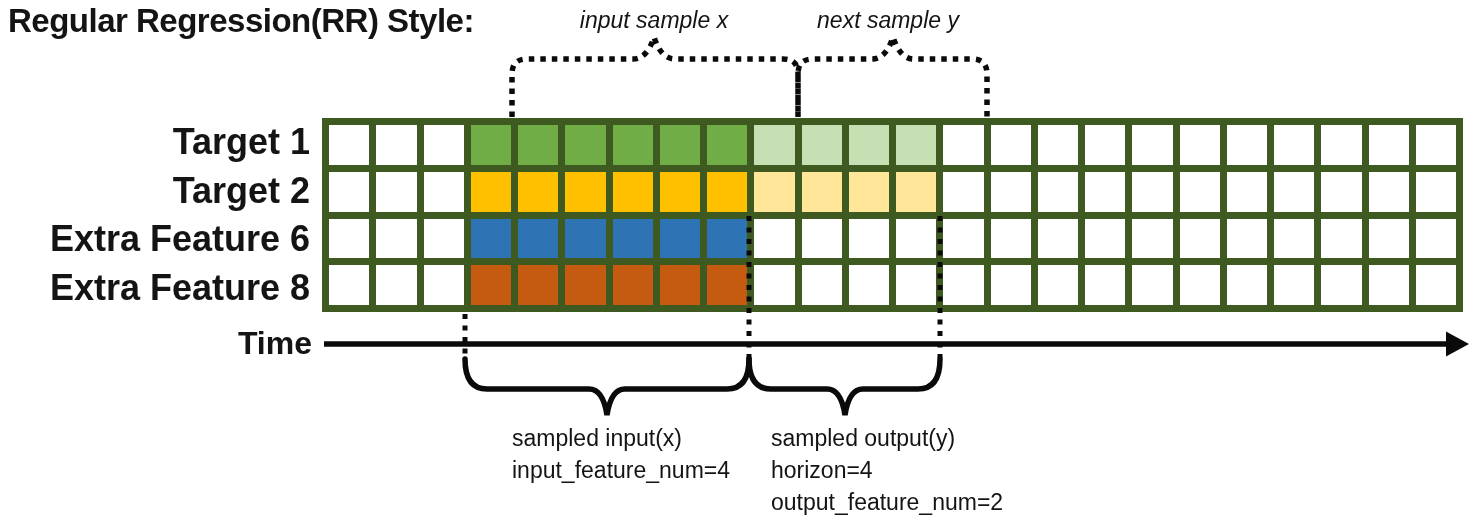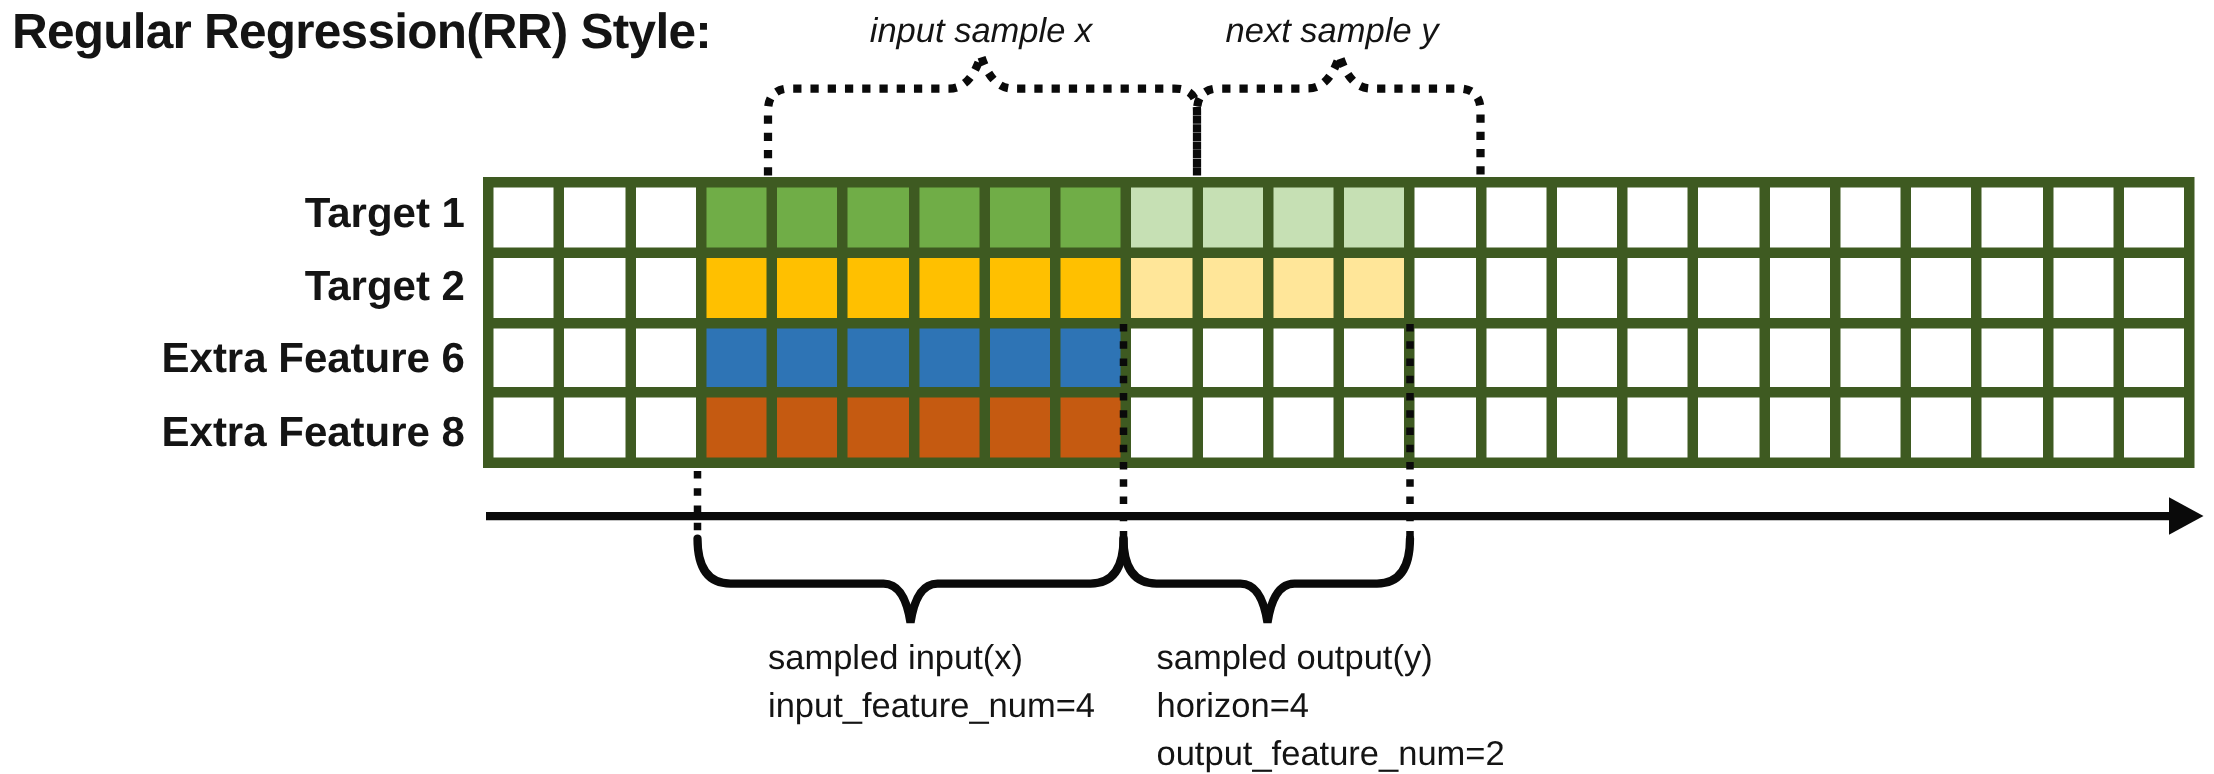--- a/index.html
+++ b/index.html
@@ -16,21 +16,21 @@
     font-style:italic;font-size:23px;font-weight:500;white-space:nowrap;
   }
   .next-label.x{left:654px;}
   .next-label.y{left:871px;margin-left:17px;}
   .row-labels{
     position:absolute;left:0;top:118px;width:310px;height:194px;
     display:flex;flex-direction:column;
   }
   .row-label{
     flex:1;display:flex;align-items:center;justify-content:flex-end;
-    font-size:28px;font-weight:700;white-space:nowrap;
+    font-size:36px;font-weight:700;white-space:nowrap;
   }
   .grid{
     position:absolute;left:322px;top:118px;width:1141px;height:194px;
     display:grid;grid-template-columns:repeat(24,1fr);grid-template-rows:repeat(4,1fr);
     gap:7px;padding:7px;box-sizing:border-box;
   }
   .cell{width:100%;height:100%;}
   .time-label{
     position:absolute;left:160px;top:325px;width:152px;
     font-size:32px;font-weight:700;text-align:right;line-height:36px;
@@ -152,20 +152,21 @@
       <div class="cell" style="background: rgb(255, 255, 255);"></div>
       <div class="cell" style="background: rgb(255, 255, 255);"></div>
       <div class="cell" style="background: rgb(255, 255, 255);"></div>
       <div class="cell" style="background: rgb(255, 255, 255);"></div>
       <div class="cell" style="background: rgb(255, 255, 255);"></div>
       <div class="cell" style="background: rgb(255, 255, 255);"></div>
       <div class="cell" style="background: rgb(255, 255, 255);"></div>
       <div class="cell" style="background: rgb(255, 255, 255);"></div>
     </div>
 
+  <div class="time-label">Time</div>
 
   <div class="info-block input">
     <div>sampled input(x)</div>
     <div>input_feature_num=4</div>
   </div>
   <div class="info-block output">
     <div>sampled output(y)</div>
     <div>horizon=4</div>
     <div>output_feature_num=2</div>
   </div>

